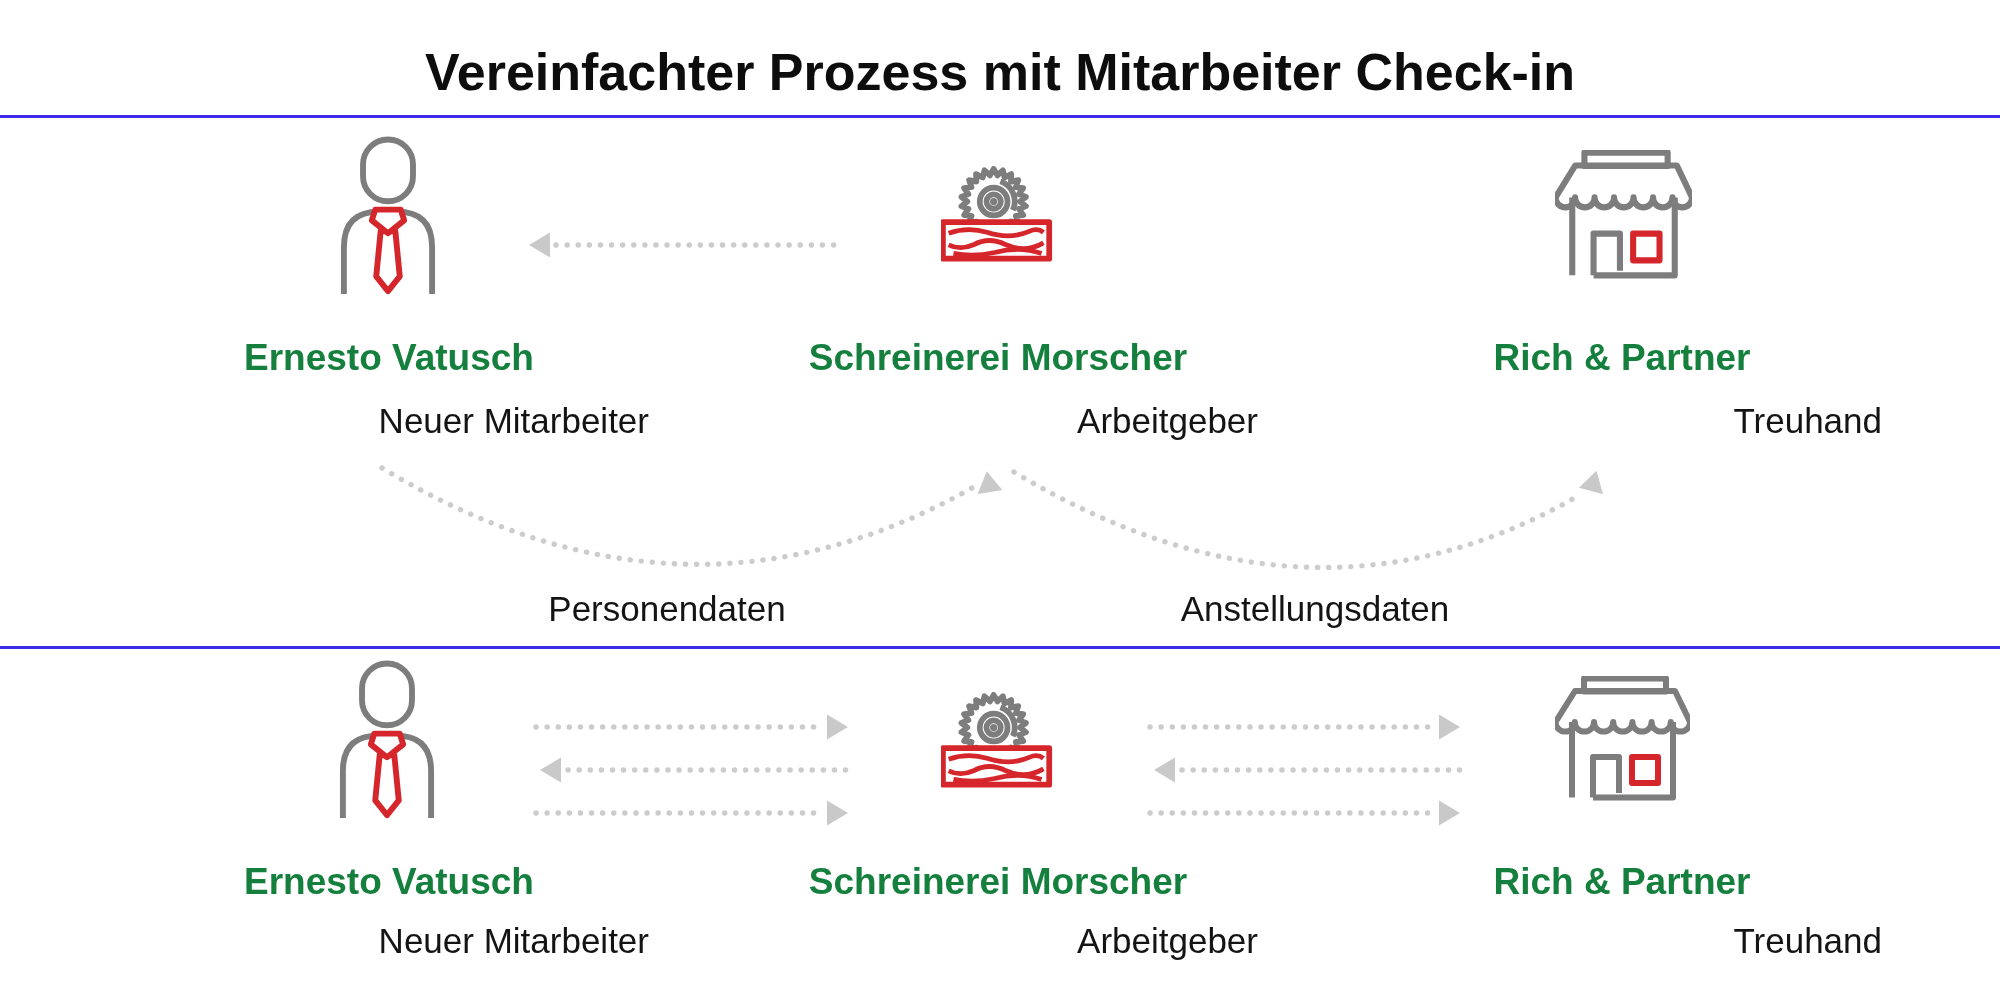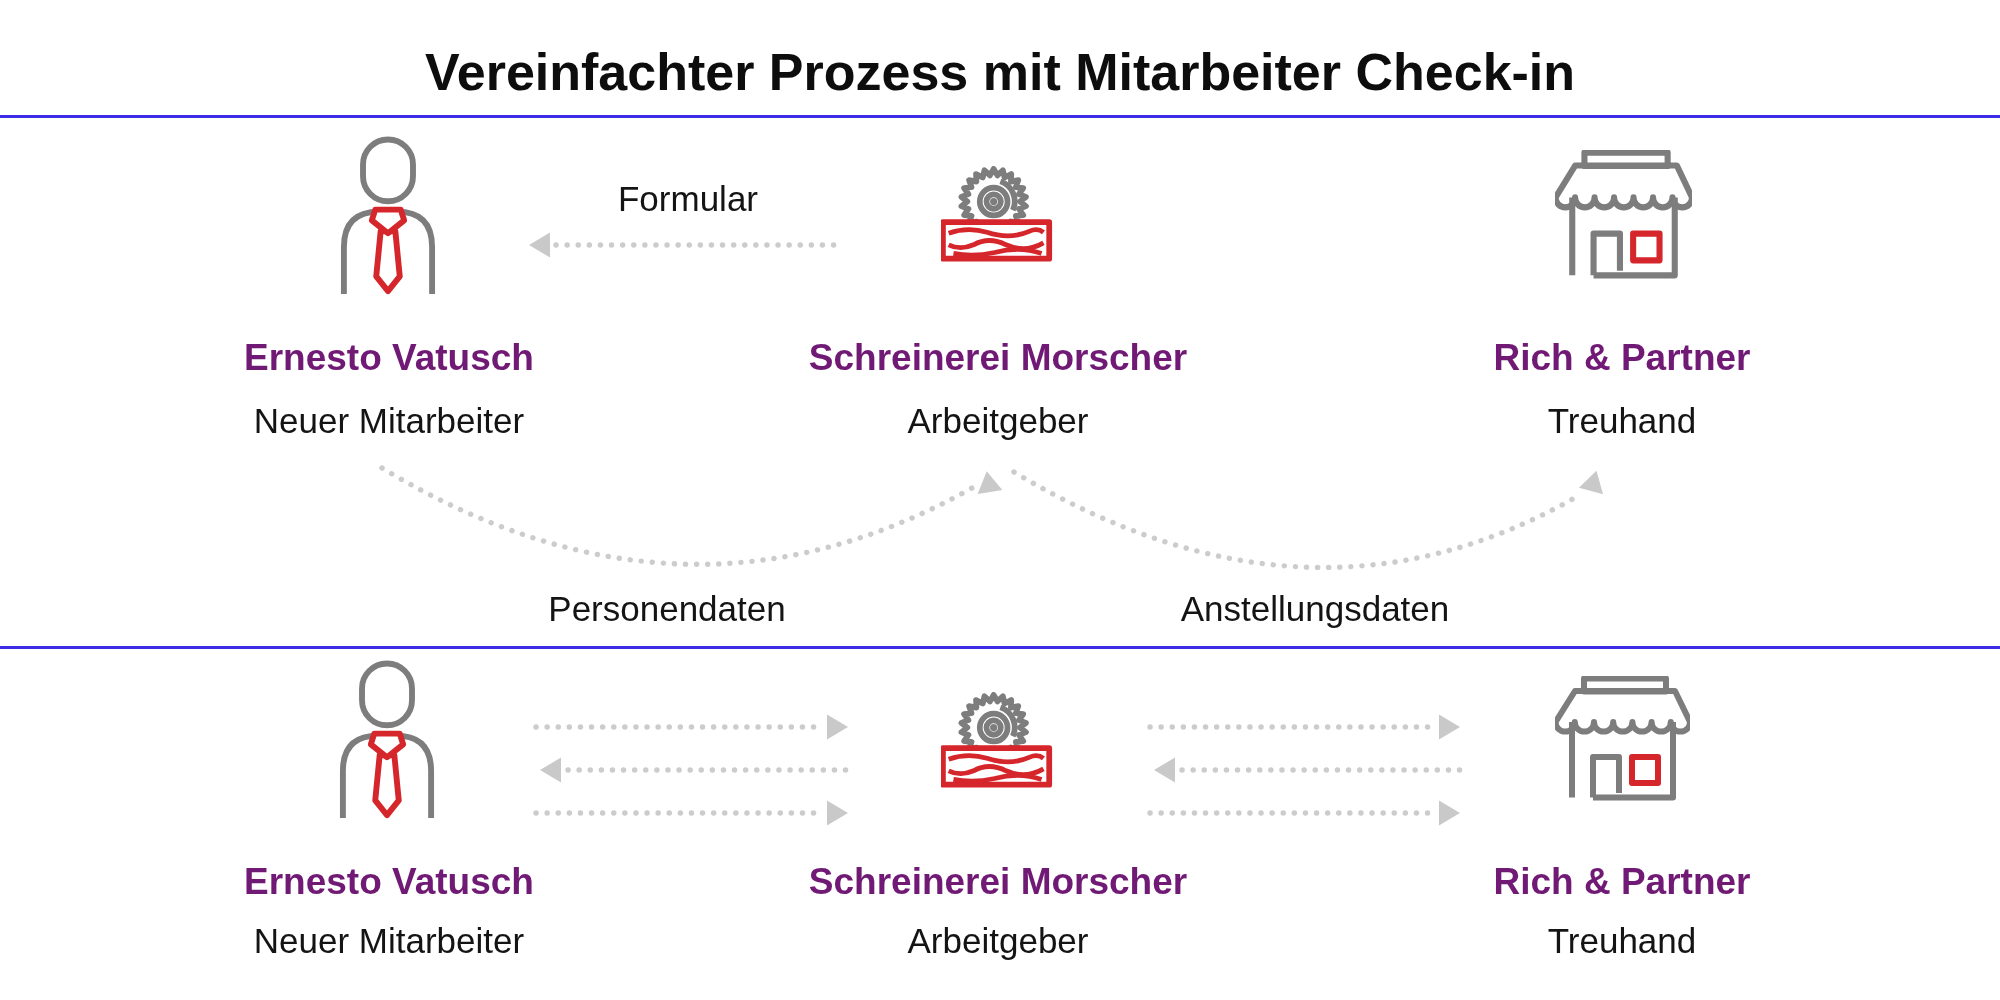--- a/index.html
+++ b/index.html
@@ -10,24 +10,24 @@
   .title{
     position:absolute;left:0;top:42px;width:2000px;text-align:center;
     font-size:52px;font-weight:bold;letter-spacing:0;color:#0d0d0d;
   }
   .divider{position:absolute;left:0;width:2000px;height:3px;background:#3c2ce6;}
   .d1{top:115px;} .d2{top:646px;}
   .arrows-layer{position:absolute;left:0;top:0;z-index:1;}
   .iconwrap{position:absolute;z-index:2;}
   .ename{
     position:absolute;z-index:2;width:520px;text-align:center;
-    font-size:37px;font-weight:bold;line-height:44px;color:#701a75;
+    font-size:37px;font-weight:bold;line-height:44px;color:#15803d;
   }
   .erole{
-    position:absolute;z-index:2;width:520px;text-align:center;
+    position:absolute;z-index:2;width:520px;text-align:right;
     font-size:35px;font-weight:normal;line-height:42px;color:#141414;
   }
   .alabel{
     position:absolute;z-index:2;text-align:center;
     font-size:35px;font-weight:normal;color:#141414;
   }
   svg .st-gray{stroke:#7d7d7d;fill:none;stroke-width:6;stroke-linejoin:round;}
   svg .st-red{stroke:#d5262c;fill:#ffffff;stroke-width:6;stroke-linejoin:round;}
 </style>
 </head>
@@ -116,21 +116,20 @@
   <div class="erole" style="left:738px;top:400px">Arbeitgeber</div>
 
   <div class="iconwrap" style="left:1555px;top:150px">
     <svg width="137" height="131" viewBox="0 0 135 127" preserveAspectRatio="none">
         <use href="#icon-store"></use>
       </svg>
   </div>
   <div class="ename" style="left:1362px;top:336px">Rich &amp; Partner</div>
   <div class="erole" style="left:1362px;top:400px">Treuhand</div>
 
-  <div class="alabel" style="left:538px;top:179px;width:300px">Formular</div>
   <div class="alabel" style="left:1115px;top:589px;width:400px">Anstellungsdaten</div>
   <div class="alabel" style="left:467px;top:589px;width:400px">Personendaten</div>
 
   <div class="iconwrap" style="left:338px;top:660px">
     <svg width="98" height="162" viewBox="0 0 100 165" preserveAspectRatio="none">
         <use href="#icon-person"></use>
       </svg>
   </div>
   <div class="ename" style="left:129px;top:860px">Ernesto Vatusch</div>
   <div class="erole" style="left:129px;top:920px">Neuer Mitarbeiter</div>

